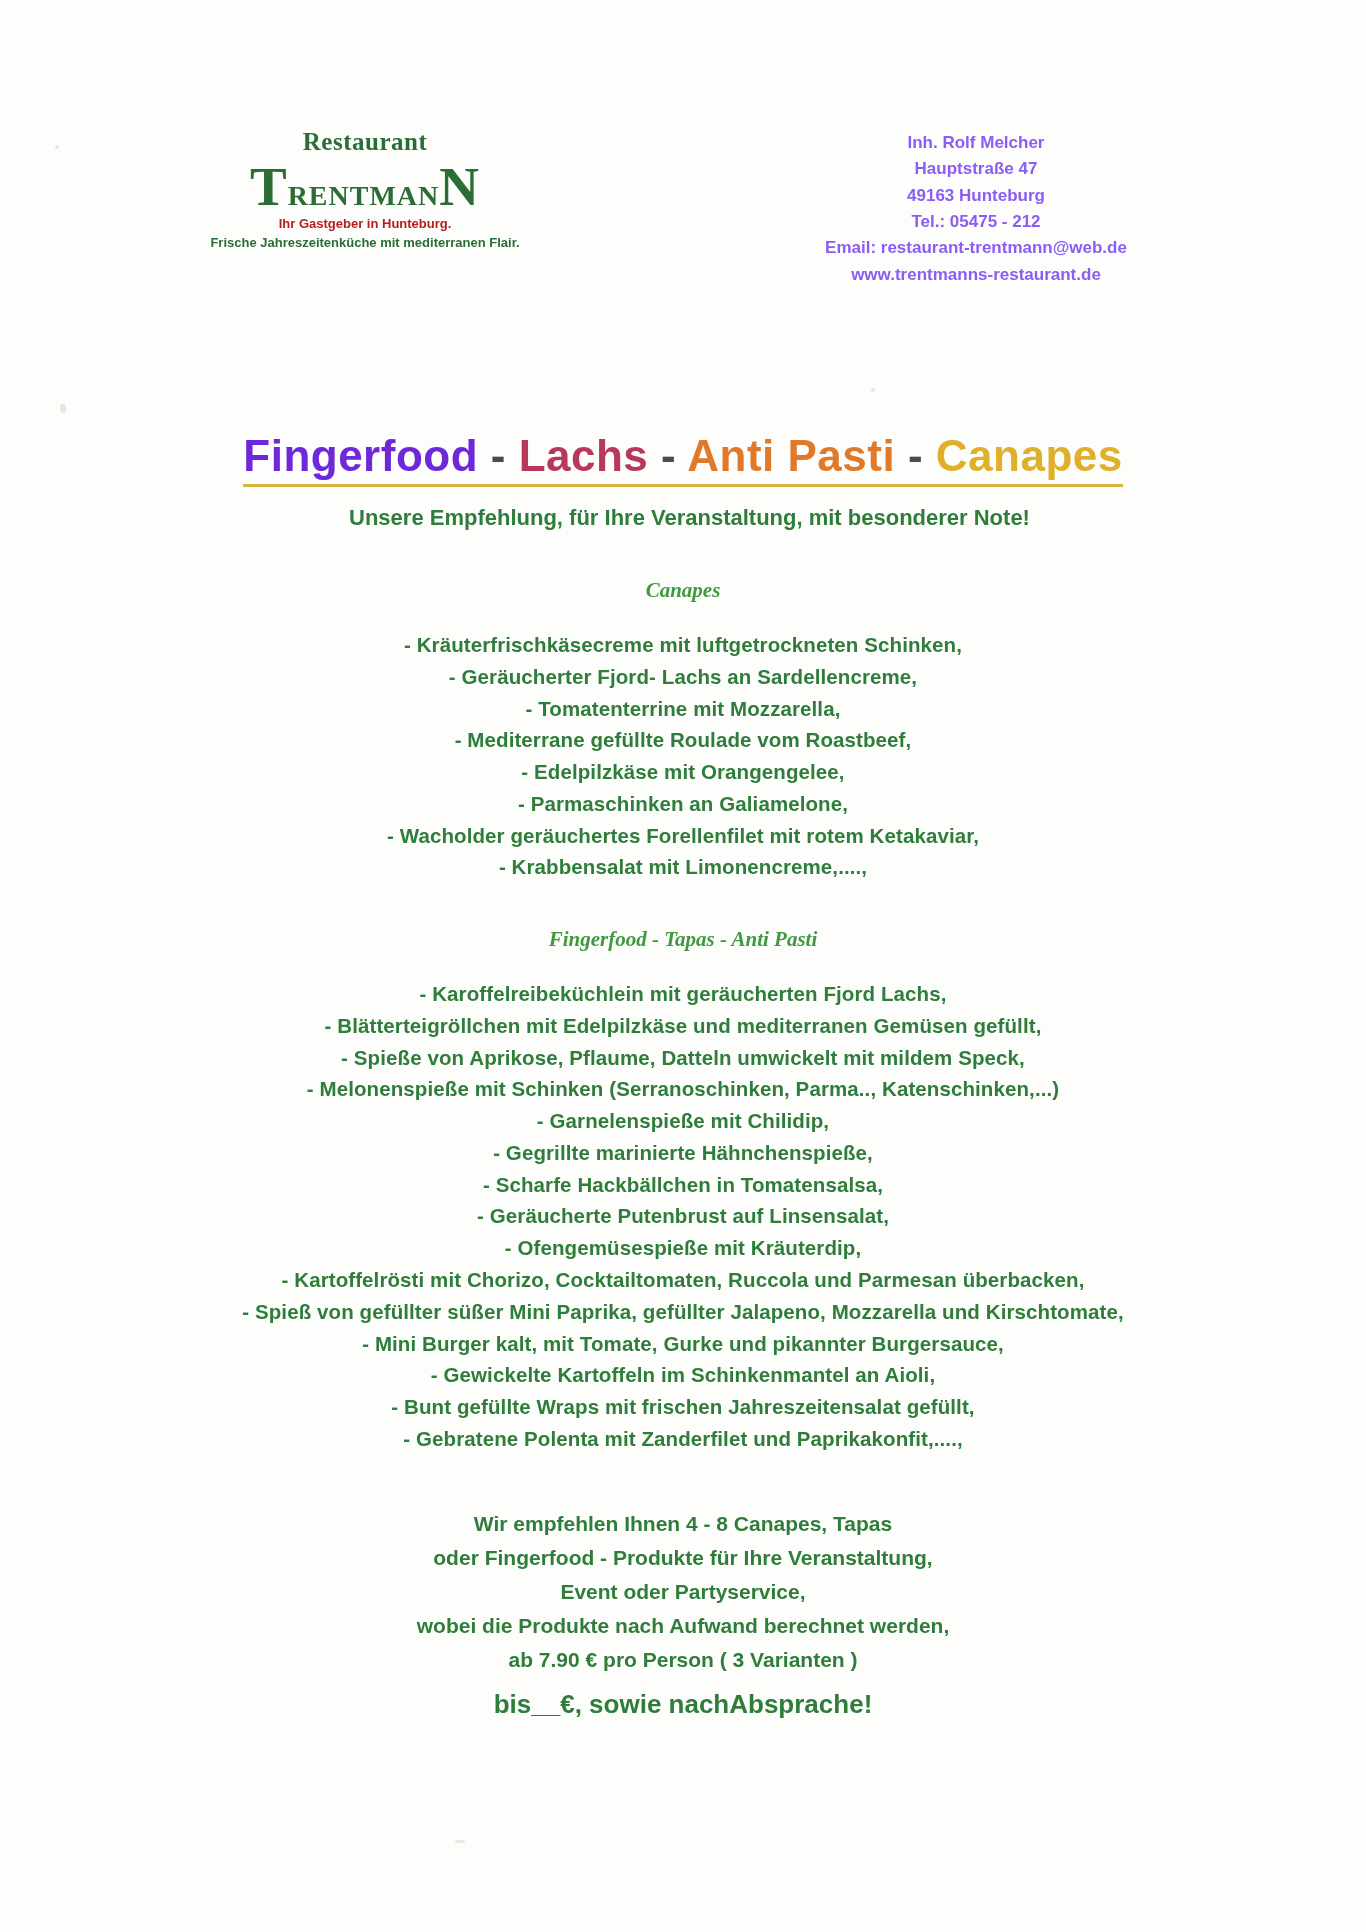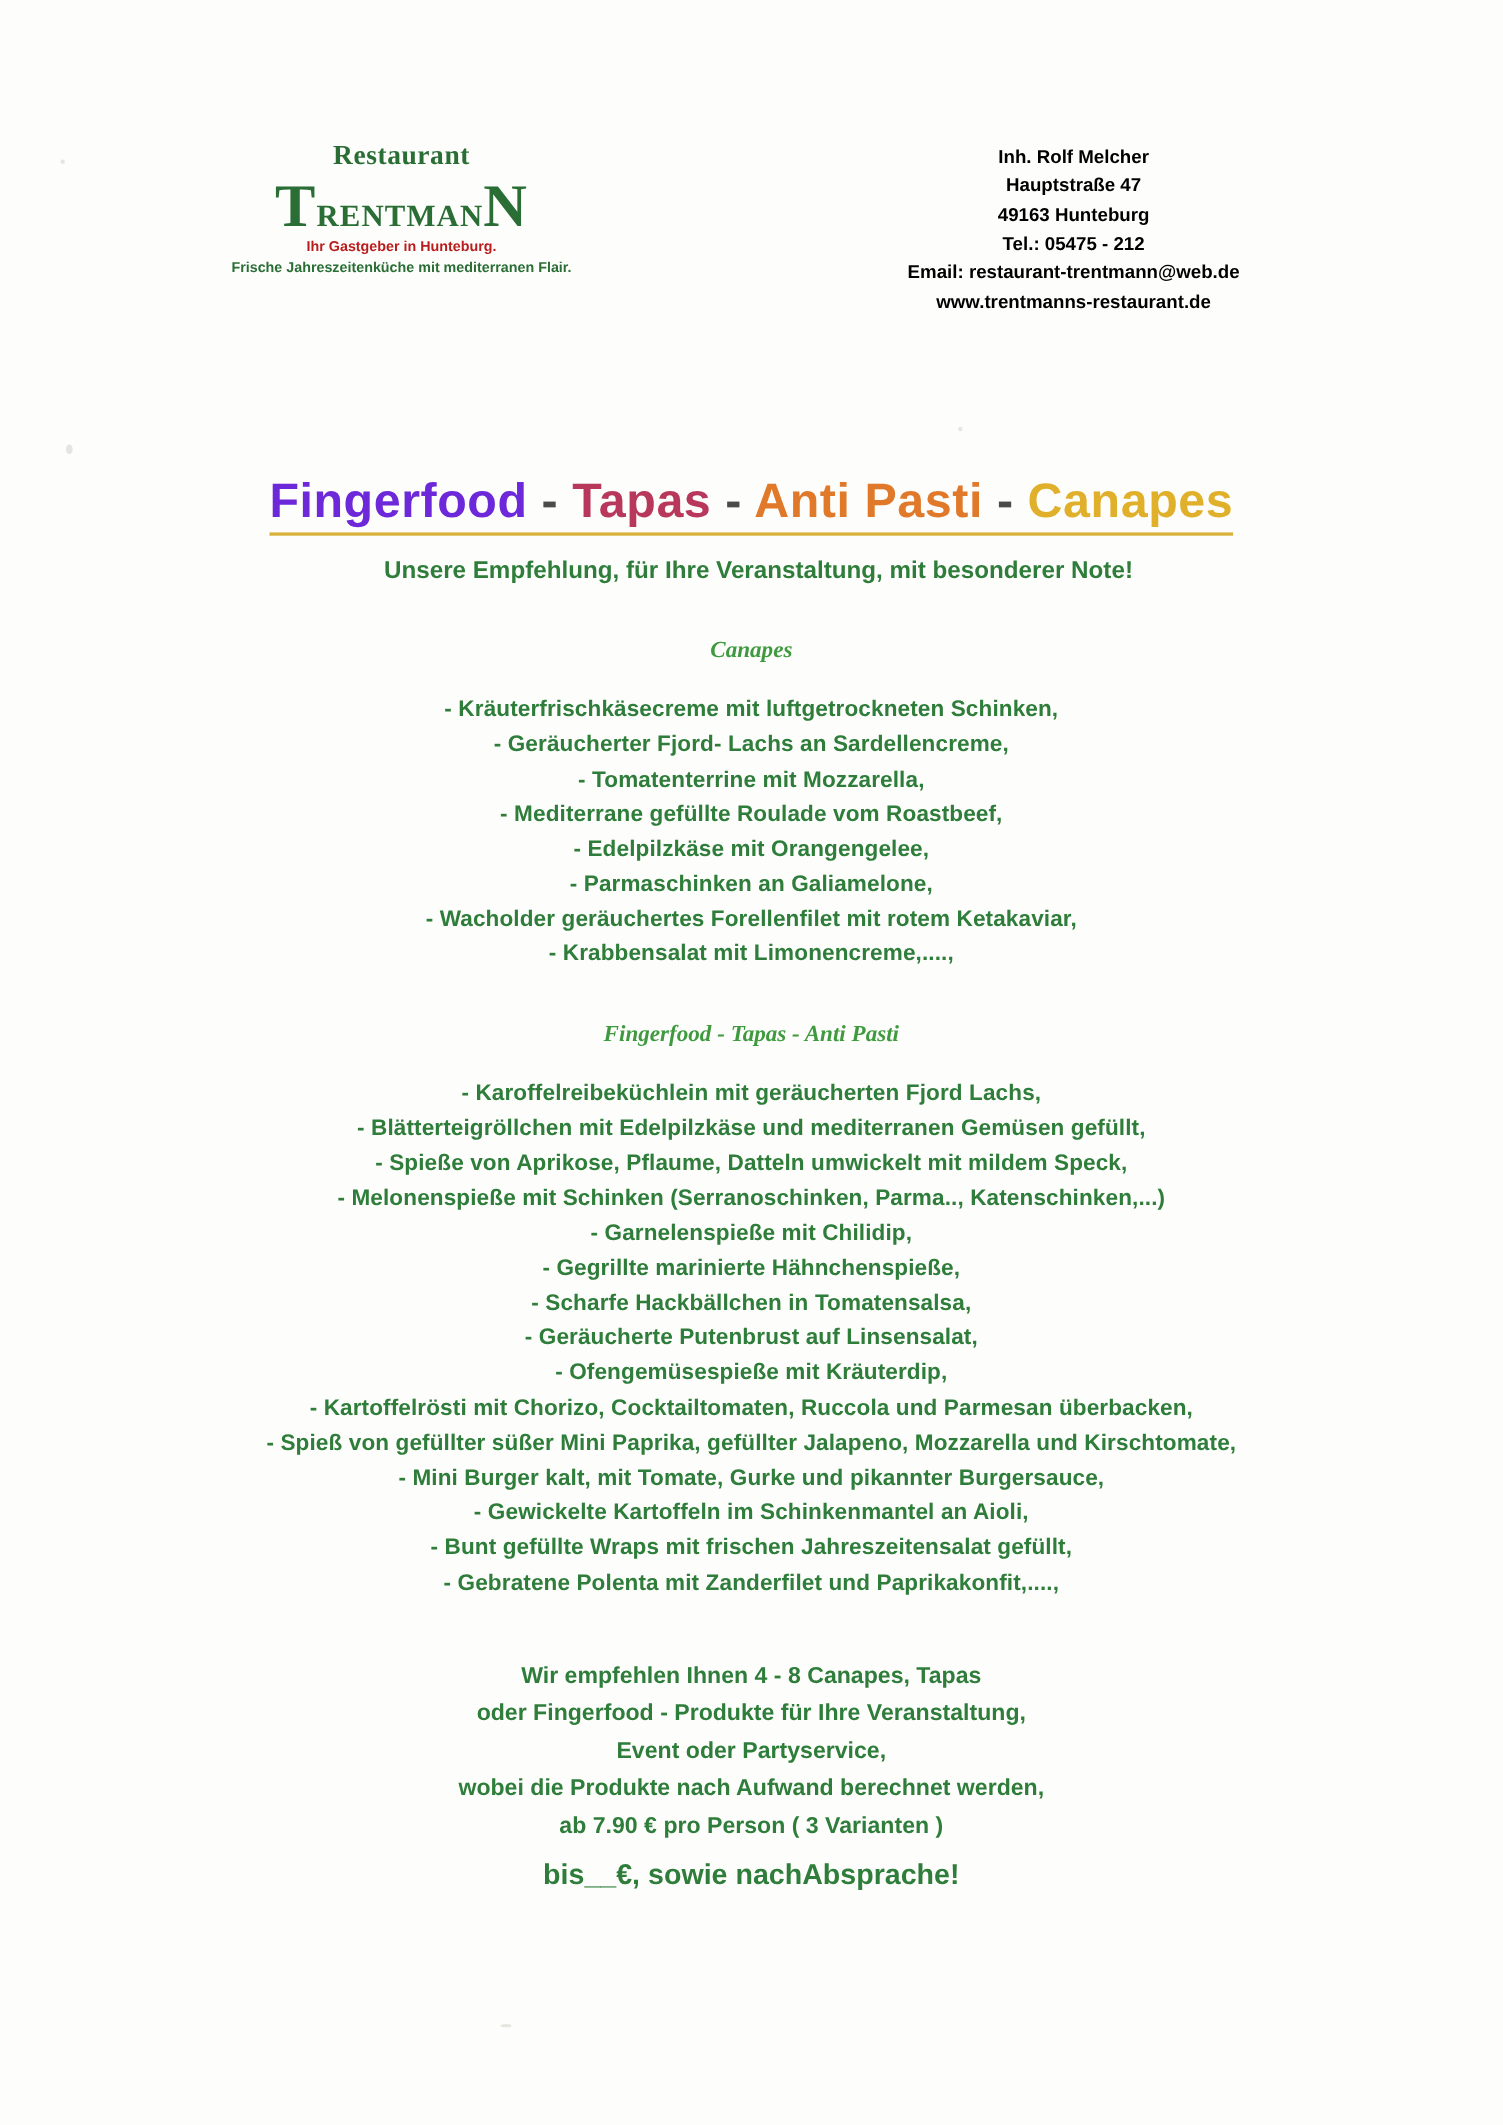--- a/index.html
+++ b/index.html
@@ -70,21 +70,21 @@
   }
 
   .contact {
     position: absolute;
     right: 130px;
     top: 2px;
     width: 520px;
     text-align: center;
     font-size: 17px;
     font-weight: bold;
-    color: #000000;
+    color: #8b5cf6;
     line-height: 1.55;
   }
 
   
   .title-wrap {
     position: absolute;
     top: 432px;
     left: 0;
     width: 100%;
     text-align: center;
@@ -190,21 +190,21 @@
       <div>Hauptstraße 47</div>
       <div>49163 Hunteburg</div>
       <div>Tel.: 05475 - 212</div>
       <div>Email: restaurant-trentmann@web.de</div>
       <div>www.trentmanns-restaurant.de</div>
     </div>
 
   </div>
 
   <div class="title-wrap">
-    <div class="big-title"><span class="t-fingerfood">Fingerfood</span><span class="t-dash"> - </span><span class="t-tapas">Tapas</span><span class="t-dash"> - </span><span class="t-antipasti">Anti Pasti</span><span class="t-dash"> - </span><span class="t-canapes">Canapes</span></div>
+    <div class="big-title"><span class="t-fingerfood">Fingerfood</span><span class="t-dash"> - </span><span class="t-tapas">Lachs</span><span class="t-dash"> - </span><span class="t-antipasti">Anti Pasti</span><span class="t-dash"> - </span><span class="t-canapes">Canapes</span></div>
     <div class="subtitle">Unsere Empfehlung, für Ihre Veranstaltung, mit besonderer Note!</div>
   </div>
 
   <div class="body-wrap">
 
     <div class="section-head">Canapes</div>
     <ul class="item-list">
       <li>- Kräuterfrischkäsecreme mit luftgetrockneten Schinken,</li>
       <li>- Geräucherter Fjord- Lachs an Sardellencreme,</li>
       <li>- Tomatenterrine mit Mozzarella,</li>

